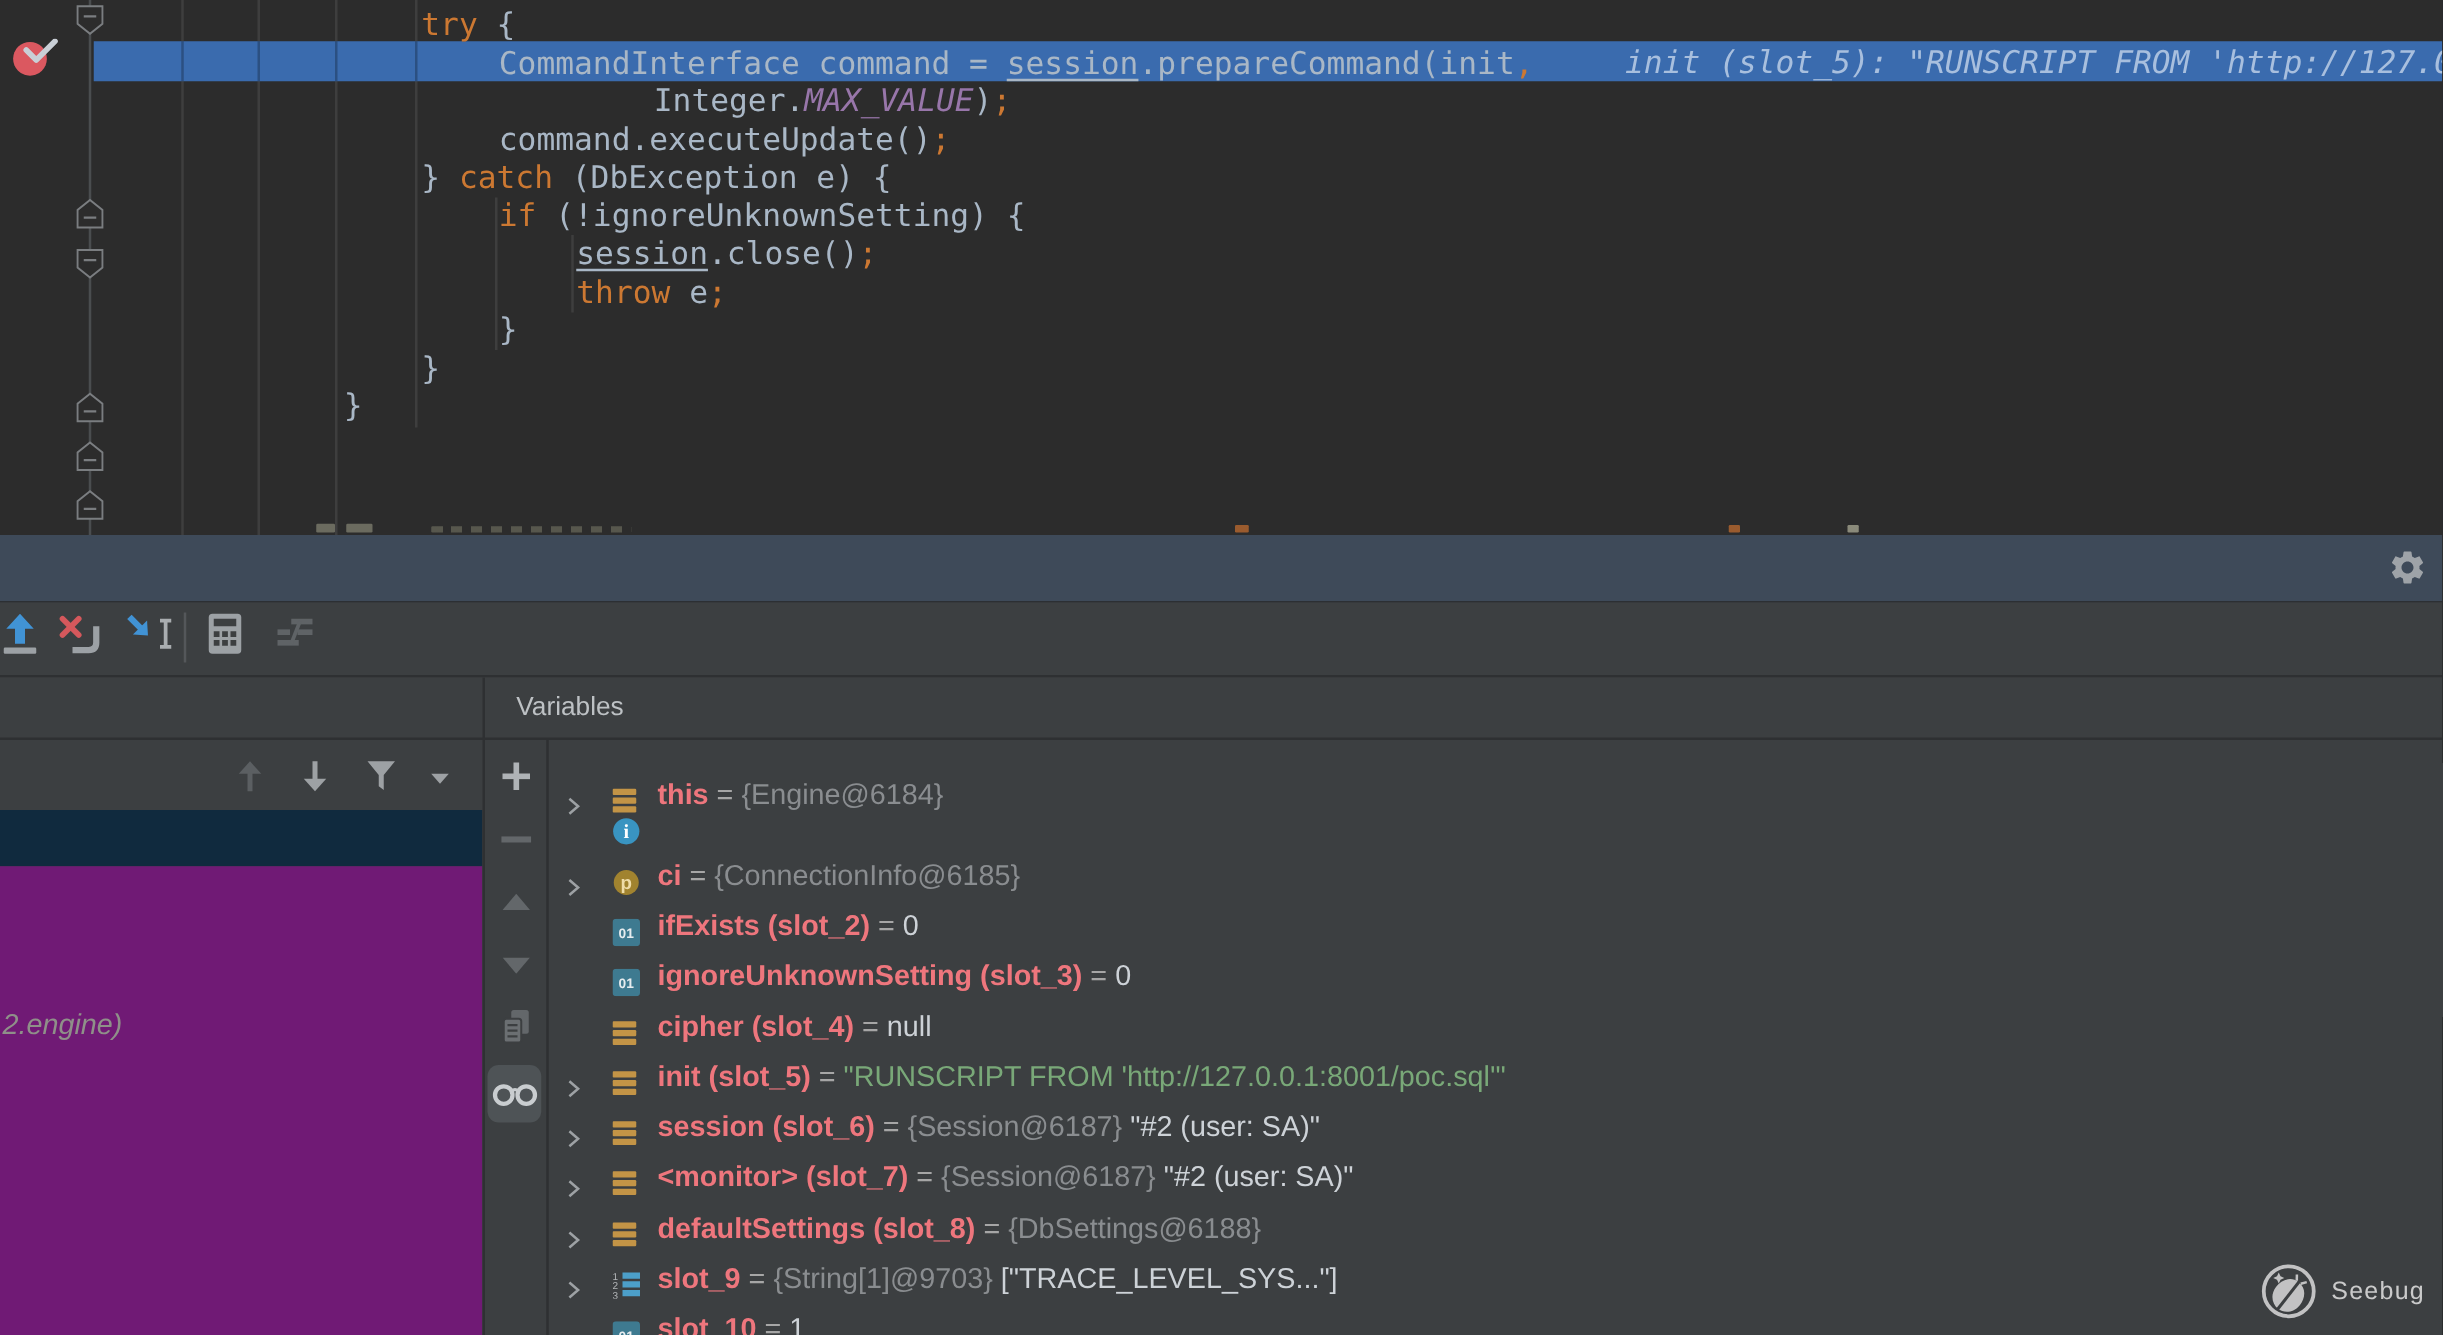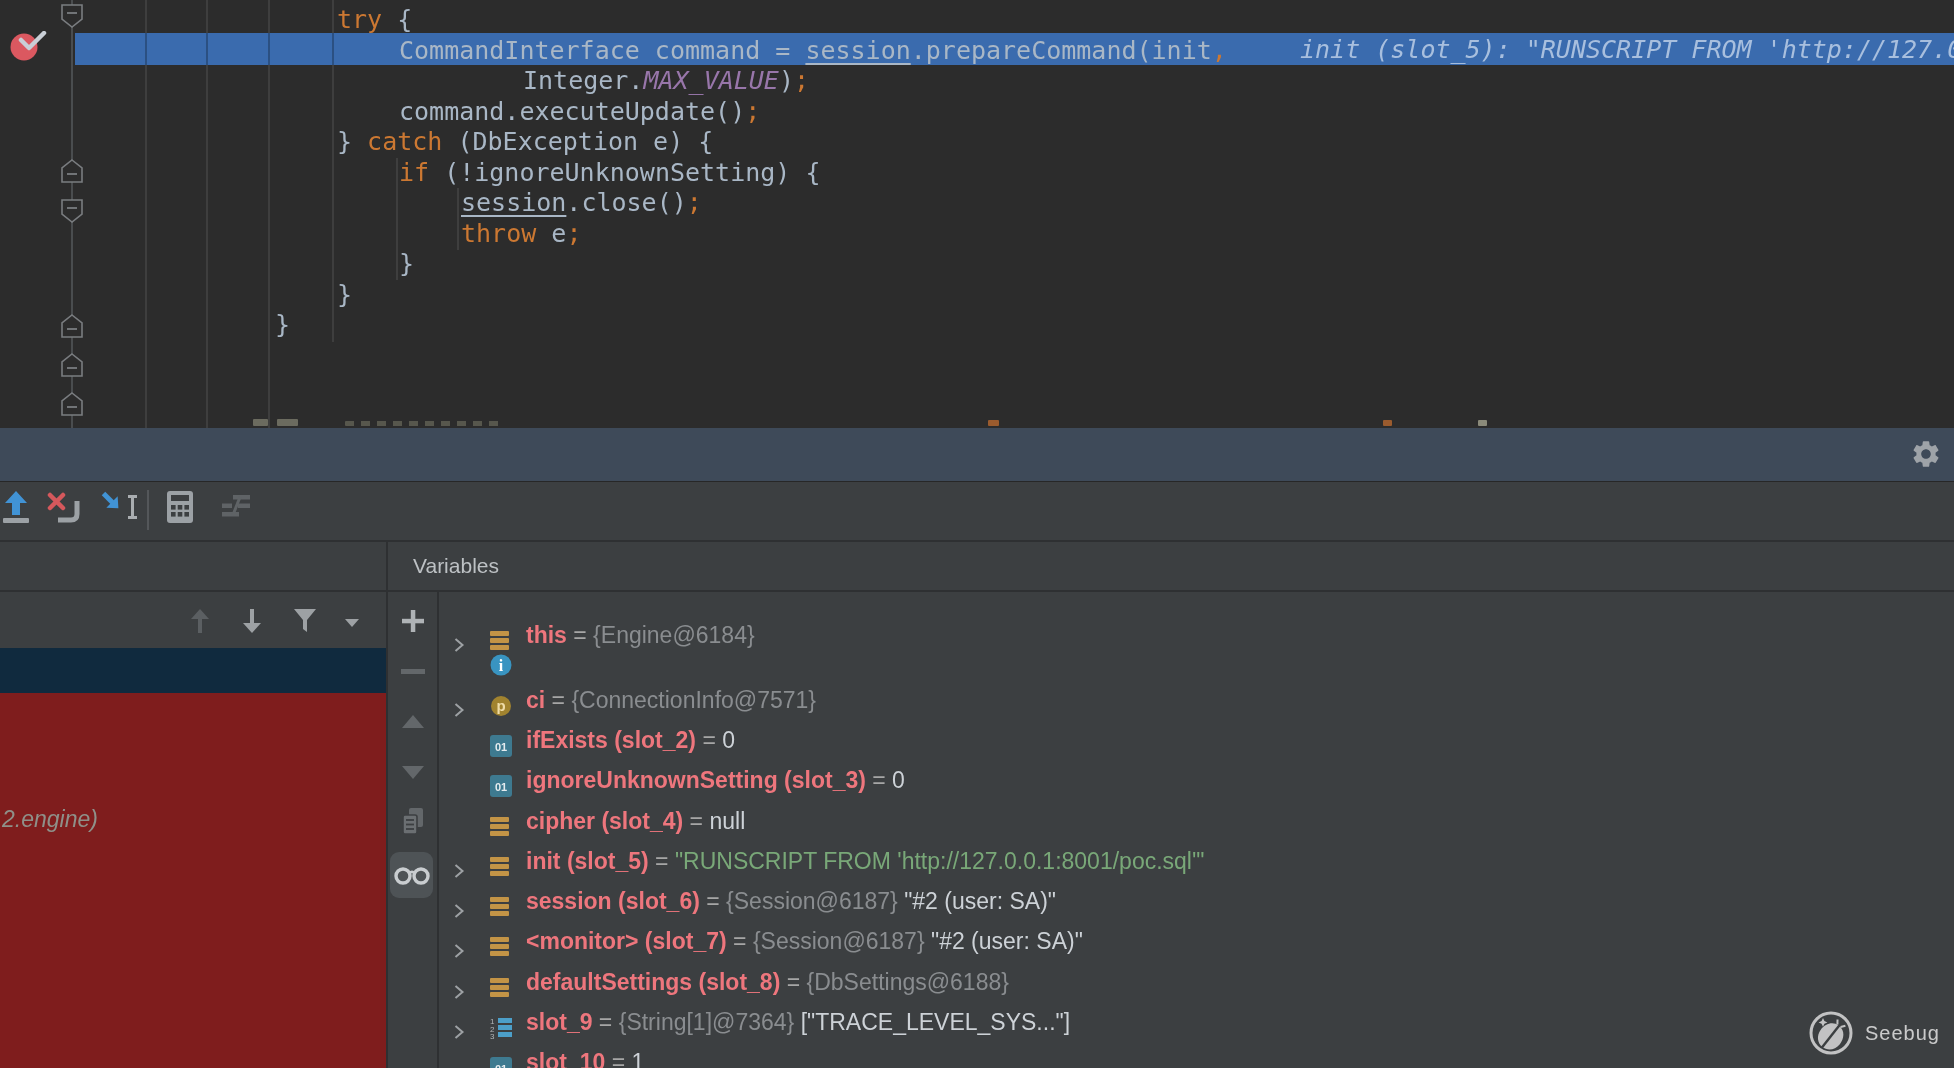--- a/index.html
+++ b/index.html
@@ -37,21 +37,21 @@
   .vars-title{position:absolute;left:413px;top:12px;font-size:21px;color:#BDC1C4;}
 
   
   .content{position:absolute;left:0;top:592px;width:1954px;height:476px;background:#3C3F41;}
   .vsep-main{position:absolute;left:386px;top:542px;width:2px;height:526px;background:#2E3032;z-index:6;}
   .vsep-strip{position:absolute;left:437px;top:592px;width:2px;height:476px;background:#2E3032;z-index:6;}
 
   .frames-pane{position:absolute;left:0;top:0;width:386px;height:476px;overflow:hidden;}
   .fbtn{position:absolute;top:14px;}
   .sel-frame{position:absolute;left:0;top:56px;width:386px;height:45px;background:#102A3E;}
-  .lib-frames{position:absolute;left:0;top:101px;width:386px;height:375px;background:#7f1d1d;}
+  .lib-frames{position:absolute;left:0;top:101px;width:386px;height:375px;background:#701a75;}
   .lib-frame-text{position:absolute;left:2px;top:113px;font-size:23px;font-style:italic;color:#8F9089;white-space:pre;}
 
   .watch-strip{position:absolute;left:388px;top:0;width:49px;height:476px;}
   .wbtn{position:absolute;left:50%;transform:translateX(-50%);}
   .glasses-bg{position:absolute;left:2px;top:260px;width:43px;height:46px;background:#4E5356;border-radius:9px;}
 
   .tree{position:absolute;left:439px;top:0;right:0;height:476px;overflow:hidden;font-size:23px;}
   .var-row{position:absolute;left:0;right:0;height:40px;line-height:40px;white-space:pre;}
   .var-row .chev{position:absolute;left:14px;top:11px;}
   .var-row .vicon{position:absolute;left:51px;top:9px;}
@@ -266,21 +266,21 @@
             </svg></span><span class="txt"><span class="vname">this</span><span class="veq"> = </span><span class="v-ref">{Engine@6184}</span></span></div>
         <div class="var-row" style="top: 47.3px;"><span class="vicon"><svg width="22" height="22">
               <circle cx="11" cy="11" r="10.5" fill="#3994C1"></circle>
               <text x="11" y="16.5" text-anchor="middle" font-size="16" font-weight="bold" fill="#FFFFFF" font-family="Liberation Serif,serif">i</text>
             </svg></span></div>
         <div class="var-row" style="top: 87.6px;"><span class="chev"><svg width="12" height="18">
               <polyline points="2.5,3 9.5,9 2.5,15" fill="none" stroke="#9DA1A4" stroke-width="2"></polyline>
             </svg></span><span class="vicon"><svg width="22" height="22">
               <circle cx="11" cy="11" r="10" fill="#A1832F"></circle>
               <text x="11" y="16" text-anchor="middle" font-size="15" font-weight="bold" fill="#EFDCA8" font-family="Liberation Sans,sans-serif">p</text>
-            </svg></span><span class="txt"><span class="vname">ci</span><span class="veq"> = </span><span class="v-ref">{ConnectionInfo@7571}</span></span></div>
+            </svg></span><span class="txt"><span class="vname">ci</span><span class="veq"> = </span><span class="v-ref">{ConnectionInfo@6185}</span></span></div>
         <div class="var-row" style="top: 127.9px;"><span class="vicon"><svg width="22" height="22">
               <rect width="22" height="22" rx="3" fill="#3E7A90"></rect>
               <text x="11" y="15.5" text-anchor="middle" font-size="11" font-weight="bold" fill="#E6ECEF" font-family="Liberation Sans,sans-serif">01</text>
             </svg></span><span class="txt"><span class="vname">ifExists (slot_2)</span><span class="veq"> = </span><span class="v-lit">0</span></span></div>
         <div class="var-row" style="top: 168.2px;"><span class="vicon"><svg width="22" height="22">
               <rect width="22" height="22" rx="3" fill="#3E7A90"></rect>
               <text x="11" y="15.5" text-anchor="middle" font-size="11" font-weight="bold" fill="#E6ECEF" font-family="Liberation Sans,sans-serif">01</text>
             </svg></span><span class="txt"><span class="vname">ignoreUnknownSetting (slot_3)</span><span class="veq"> = </span><span class="v-lit">0</span></span></div>
         <div class="var-row" style="top: 208.5px;"><span class="vicon"><svg width="20" height="22">
               <g fill="#C39446">
@@ -331,21 +331,21 @@
               <g fill="#B3B6B8" font-size="8" font-family="Liberation Sans,sans-serif">
                 <text x="0" y="7">1</text>
                 <text x="0" y="14.5">2</text>
                 <text x="0" y="22">3</text>
               </g>
               <g fill="#4C9FC9">
                 <rect x="8" y="1" width="14" height="5"></rect>
                 <rect x="8" y="8" width="14" height="5"></rect>
                 <rect x="8" y="15" width="14" height="5"></rect>
               </g>
-            </svg></span><span class="txt"><span class="vname">slot_9</span><span class="veq"> = </span><span class="v-ref">{String[1]@7364}</span><span class="v-lit"> ["TRACE_LEVEL_SYS..."]</span></span></div>
+            </svg></span><span class="txt"><span class="vname">slot_9</span><span class="veq"> = </span><span class="v-ref">{String[1]@9703}</span><span class="v-lit"> ["TRACE_LEVEL_SYS..."]</span></span></div>
         <div class="var-row" style="top: 450.3px;"><span class="vicon"><svg width="22" height="22">
               <rect width="22" height="22" rx="3" fill="#3E7A90"></rect>
               <text x="11" y="15.5" text-anchor="middle" font-size="11" font-weight="bold" fill="#E6ECEF" font-family="Liberation Sans,sans-serif">01</text>
             </svg></span><span class="txt"><span class="vname">slot_10</span><span class="veq"> = </span><span class="v-lit">1</span></span></div>
       </div>
   </div>
 
   <div class="watermark">
     <svg width="50" height="50" viewBox="0 0 50 50">
       <circle cx="25" cy="25" r="20" fill="none" stroke="#DADADA" stroke-width="3"></circle>

